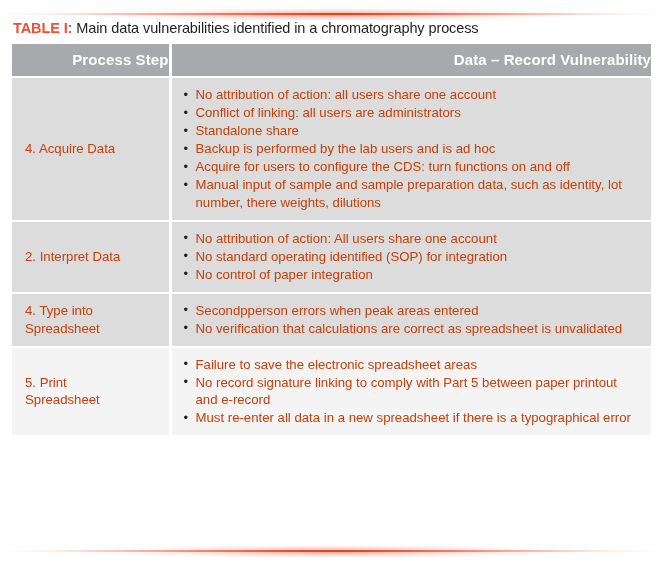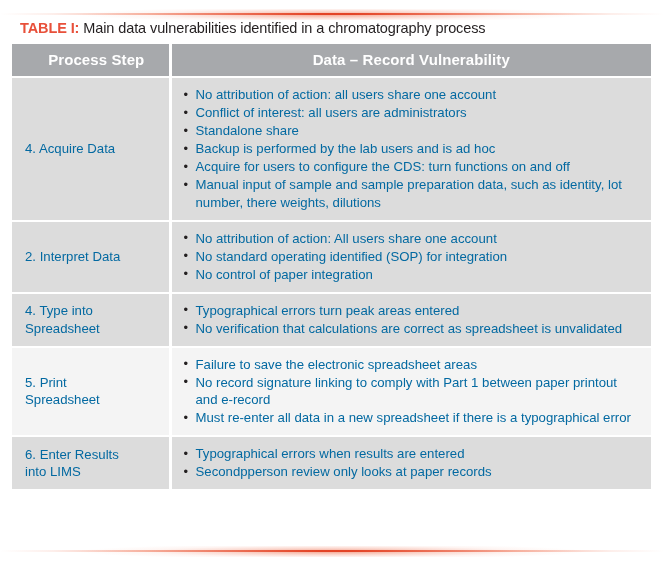--- a/index.html
+++ b/index.html
@@ -50,21 +50,21 @@
                 rgba(226,62,32,0.95) 48%,
                 rgba(226,62,32,0.95) 53%,
                 rgba(237,92,55,0.45) 78%,
                 rgba(237,92,55,0.10) 92%,
                 rgba(237,92,55,0.00) 100%);
   }
 
   
   .caption {
     position: absolute;
-    left: 20px;
+    left: 13px;
     top: 19px;
     font-size: 14.5px;
     line-height: 18px;
     letter-spacing: -0.1px;
     white-space: nowrap;
   }
   .caption .tbl-label {
     color: #e8503a;
     font-weight: bold;
   }
@@ -90,35 +90,35 @@
     color: #ffffff;
     font-size: 15px;
     font-weight: bold;
     letter-spacing: 0.1px;
     height: 30px;
     padding: 0 0 2px 0;
     vertical-align: middle;
     border: none;
   }
   .tbl thead th.h-step {
-    text-align: center;
+    text-align: right;
     padding-left: 12px;
     border-right: 3px solid #ffffff;
   }
   .tbl thead th.h-vuln {
-    text-align: center;
+    text-align: right;
   }
 
   .tbl tbody td {
     vertical-align: middle;
     border-top: 2px solid #ffffff;
     border-bottom: 0;
     font-size: 13.2px;
     line-height: 17.5px;
-    color: #0369a1;
+    color: #c2410c;
   }
   .tbl tbody tr.shade td { background: #dcdcdc; }
   .tbl tbody tr.light td { background: #f4f4f4; }
 
   td.step {
     padding: 8px 8px 8px 13px;
     border-right: 3px solid #ffffff;
     white-space: pre-line;
   }
   td.vuln {
@@ -167,21 +167,21 @@
       <th class="h-step">Process Step</th>
       <th class="h-vuln">Data – Record Vulnerability</th>
     </tr>
   </thead>
   <tbody id="tbody">
       <tr class="shade">
         <td class="step">4. Acquire Data</td>
         <td class="vuln">
           <ul class="bullets">
             <li>No attribution of action: all users share one account</li>
-            <li>Conflict of interest: all users are administrators</li>
+            <li>Conflict of linking: all users are administrators</li>
             <li>Standalone share</li>
             <li>Backup is performed by the lab users and is ad hoc</li>
             <li>Acquire for users to configure the CDS: turn functions on and off</li>
             <li>Manual input of sample and sample preparation data, such as identity, lot number, there weights, dilutions</li>
           </ul>
         </td>
       </tr>
       <tr class="shade">
         <td class="step">2. Interpret Data</td>
         <td class="vuln">
@@ -190,43 +190,33 @@
             <li>No standard operating identified (SOP) for integration</li>
             <li>No control of paper integration</li>
           </ul>
         </td>
       </tr>
       <tr class="shade">
         <td class="step">4. Type into
 Spreadsheet</td>
         <td class="vuln">
           <ul class="bullets">
-            <li>Typographical errors turn peak areas entered</li>
+            <li>Secondpperson errors when peak areas entered</li>
             <li>No verification that calculations are correct as spreadsheet is unvalidated</li>
           </ul>
         </td>
       </tr>
       <tr class="light">
         <td class="step">5. Print
 Spreadsheet</td>
         <td class="vuln">
           <ul class="bullets">
             <li>Failure to save the electronic spreadsheet areas</li>
-            <li>No record signature linking to comply with Part 1 between paper printout and e-record</li>
+            <li>No record signature linking to comply with Part 5 between paper printout and e-record</li>
             <li>Must re-enter all data in a new spreadsheet if there is a typographical error</li>
-          </ul>
-        </td>
-      </tr>
-      <tr class="shade">
-        <td class="step">6. Enter Results
-into LIMS</td>
-        <td class="vuln">
-          <ul class="bullets">
-            <li>Typographical errors when results are entered</li>
-            <li>Secondpperson review only looks at paper records</li>
           </ul>
         </td>
       </tr>
     </tbody>
 </table>
 
 <div class="rule-wrap rule-bottom">
   <div class="rule-glow"></div>
   <div class="rule-line"></div>
 </div>

